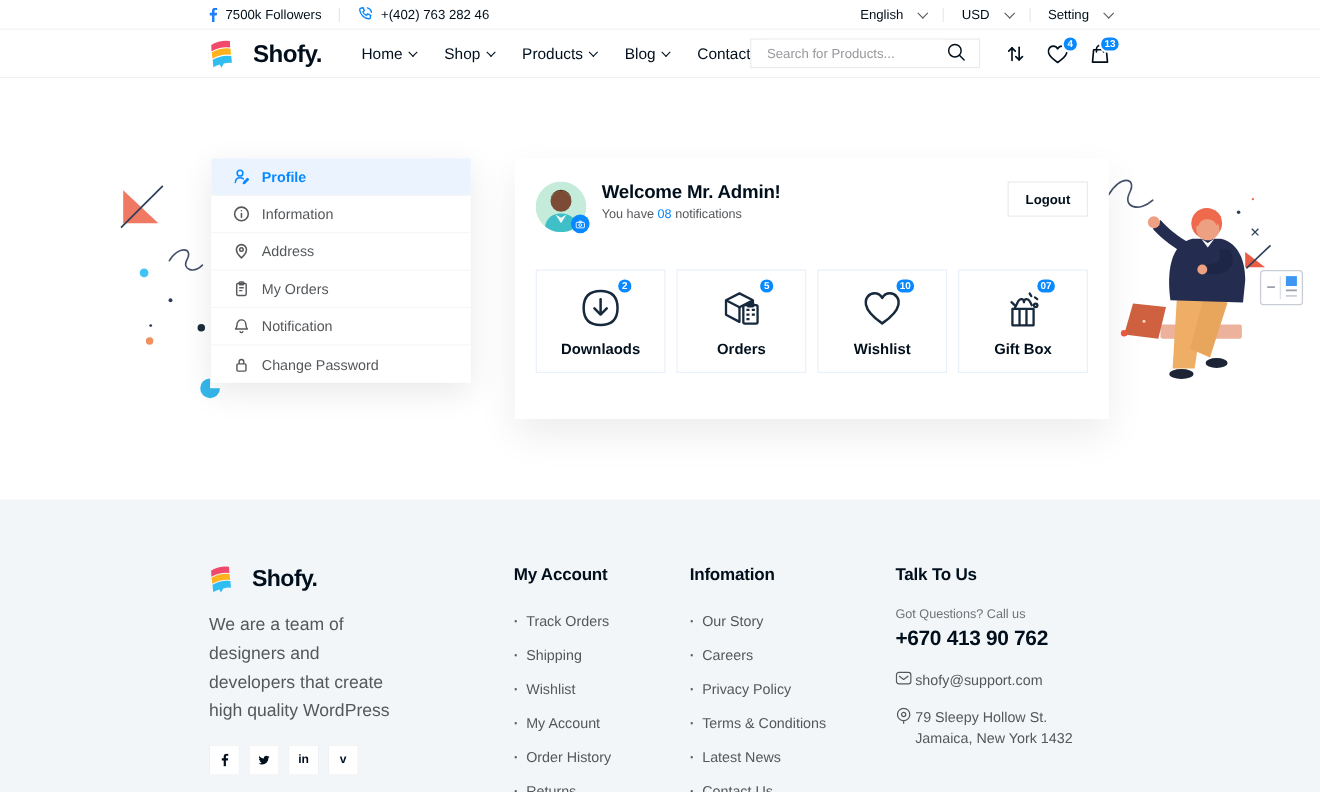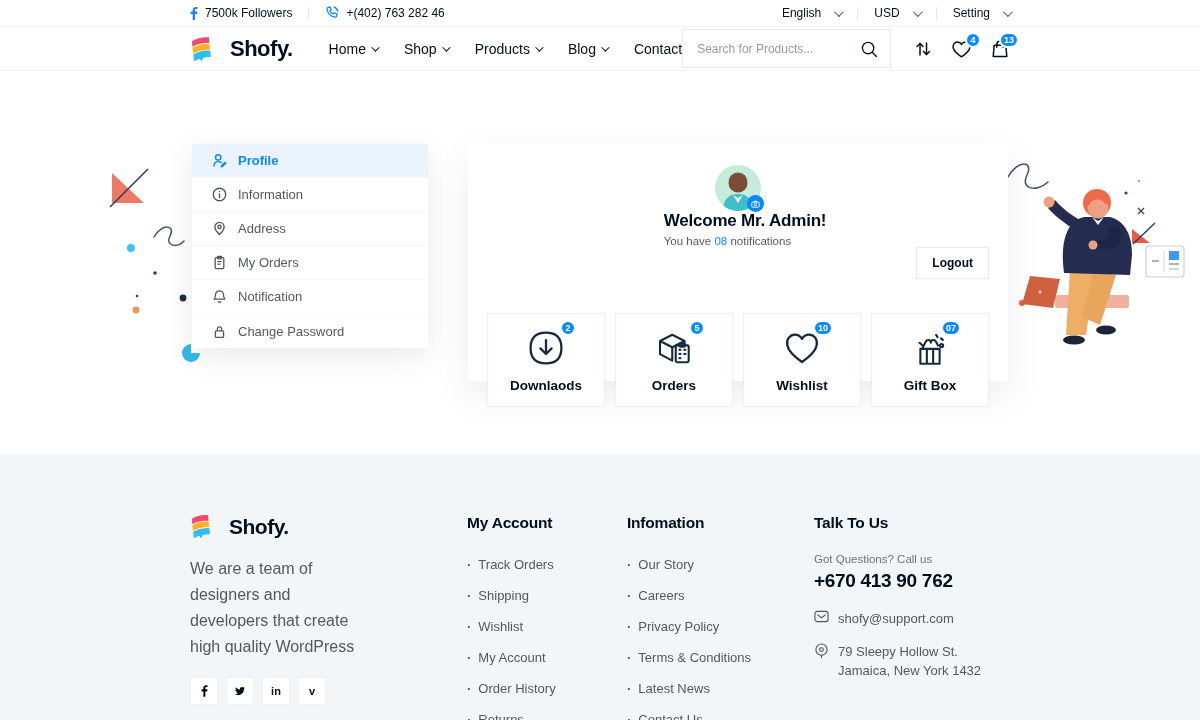--- a/index.html
+++ b/index.html
@@ -17,22 +17,22 @@
     transform:rotate(45deg) translateY(-2px); display:inline-block; margin-left:6px; }
 
   
   .header { height:44px; border-bottom:1px solid #f0f1f3; }
   .header .container { display:flex; align-items:center; height:43px; }
   .logo { display:flex; align-items:center; gap:15px; font-size:22px; font-weight:800;
     letter-spacing:-0.5px; color:#010f1c; cursor:pointer; }
   .nav { display:flex; align-items:center; gap:27px; margin-left:36px; font-size:14px; font-weight:500; }
   .nav-item { display:flex; align-items:center; cursor:pointer; white-space:nowrap; }
   .nav-item .chev { width:6px; height:6px; border-color:#010f1c; margin-left:5px; }
-  .search-box { margin-left:auto; width:228px; height:39px; border:1px solid #e8e9eb; background:#fff;
-    display:flex; align-items:center; padding:0 10px 0 14px; }
+  .search-box { margin-left:auto; width:228px; height:27px; border:1px solid #e8e9eb; background:#fff;
+    display:flex; padding:0 10px 0 14px; }
   .search-box input { border:0; outline:0; flex:1; font-size:12px; color:#333;
     font-family:"Liberation Sans",sans-serif; }
   .search-box input::placeholder { color:#97999c; }
   .search-btn { background:none; border:0; cursor:pointer; display:flex; padding:2px; }
   .h-actions { display:flex; align-items:center; gap:18px; margin-left:22px; }
   .h-icon { position:relative; cursor:pointer; display:flex; }
   .badge { position:absolute; top:-7px; right:-9px; min-width:16px; height:16px; border-radius:9px;
     background:#0989ff; color:#fff; font-size:9px; font-weight:700; display:flex; align-items:center;
     justify-content:center; border:2px solid #fff; padding:0 3px; }
 
@@ -44,21 +44,21 @@
     box-shadow:0 8px 28px rgba(1,15,28,.09); z-index:2; }
   .side-item { height:34px; display:flex; align-items:center; gap:11px; padding:0 20px;
     font-size:13px; color:#55585b; border-bottom:1px solid #f5f6f8; cursor:pointer; }
   .side-item:last-child { border-bottom:0; }
   .side-item svg { stroke:#55585b; }
   .side-item.active { background:#ebf4fe; color:#0989ff; font-weight:600; }
   .side-item.active svg { stroke:#0989ff; }
 
   .panel { position:absolute; left:278px; top:73px; width:540px; height:237px; background:#fff;
     box-shadow:0 14px 34px rgba(1,15,28,.08); padding:21px 19px 19px; z-index:2; }
-  .panel-head { display:flex; align-items:center;flex-direction:column; }
+  .panel-head { display:flex; align-items:flex-start; }
   .avatar-wrap { position:relative; width:46px; height:46px; flex:0 0 auto; cursor:pointer; }
   .cam-badge { position:absolute; right:-3px; bottom:-1px; width:17px; height:17px; border-radius:50%;
     background:#0989ff; display:flex; align-items:center; justify-content:center; }
   .welcome { margin-left:14px; }
   .welcome h2 { font-size:17px; font-weight:800; letter-spacing:-0.2px; }
   .welcome .sub { font-size:11.5px; color:#55585b; margin-top:4px; }
   .welcome .sub b { color:#0989ff; font-weight:400; }
   .logout-btn { margin-left:auto; background:#fff; border:1px solid #e8e9eb; padding:8px 15px;
     font-size:12px; font-weight:600; color:#010f1c; cursor:pointer; font-family:"Liberation Sans",sans-serif; }
 
@@ -76,21 +76,21 @@
   .socials { display:flex; gap:8px; margin-top:17px; }
   .social-btn { width:28px; height:28px; background:#fff; border:1px solid #eef1f3; display:flex;
     align-items:center; justify-content:center; cursor:pointer; font-size:11px; font-weight:700;
     color:#010f1c; }
   .f-title { font-size:15.5px; font-weight:700; margin-bottom:21px; letter-spacing:-0.2px; }
   .f-link { font-size:13px; color:#55585b; margin-bottom:9px; display:flex; align-items:center;
     cursor:pointer; height:13px; padding:11px 0; }
   .f-link::before { content:"·"; font-weight:800; margin-right:7px; color:#55585b; }
   .call-label { font-size:11.5px; color:#6e7276; }
   .f-phone { font-size:19px; font-weight:700; margin-top:5px; letter-spacing:-0.3px; cursor:pointer; }
-  .contact-row { display:flex; gap:9px; font-size:13px; color:#55585b; margin-top:17px;
+  .contact-row { display:flex; gap:3px; font-size:13px; color:#55585b; margin-top:17px;
     line-height:1.5; align-items:flex-start; cursor:pointer; }
   .contact-row svg { flex:0 0 auto; margin-top:1px; stroke:#55585b; }
 </style>
 </head>
 <body>
 
 <div class="topbar">
   <div class="container">
     <div class="tb-group">
       <div class="tb-item">

